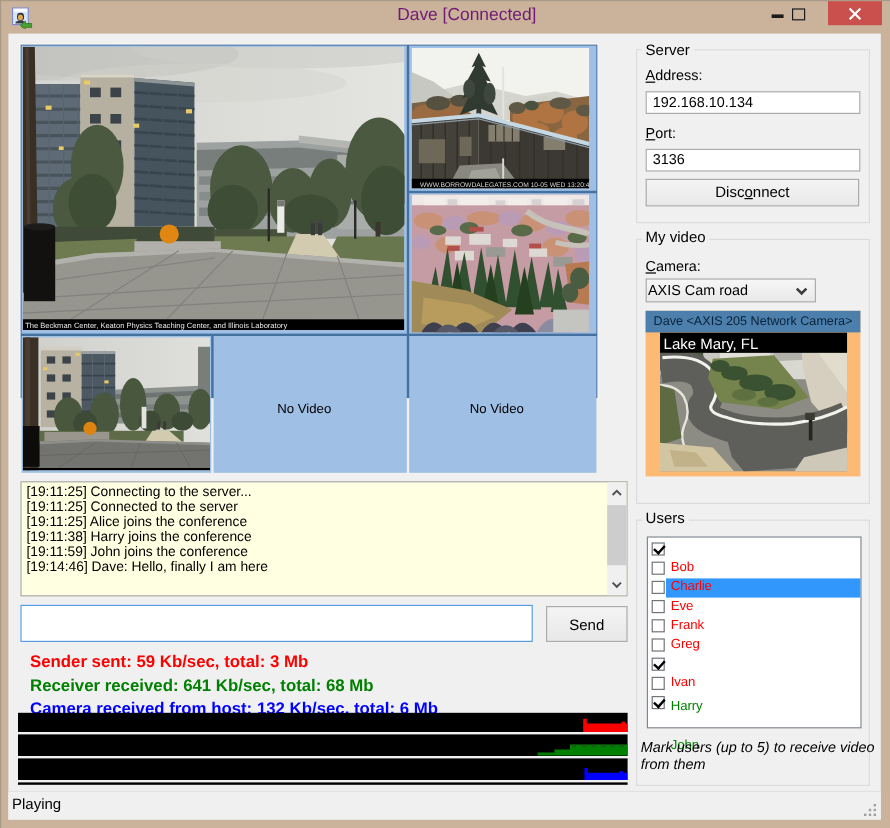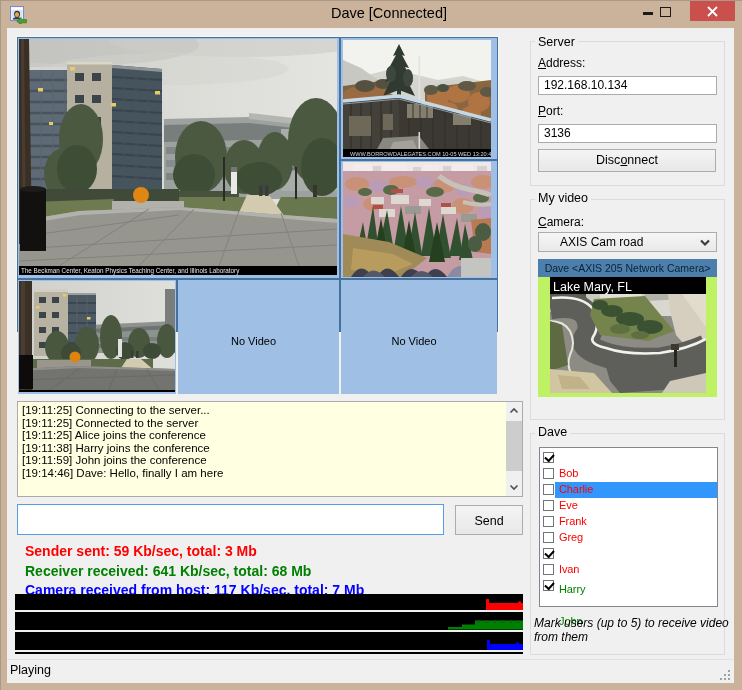--- a/index.html
+++ b/index.html
@@ -1,21 +1,21 @@
 <!DOCTYPE html>
 <html><head>
 <meta charset="utf-8">
 <style>
 * { margin:0; padding:0; box-sizing:border-box; }
 html,body { width:742px; height:690px; overflow:hidden; }
 body { font-family:"Liberation Sans", sans-serif; position:relative; background:#CBB39B; }
 .abs { position:absolute; }
 #frame { left:0; top:0; width:742px; height:690px; background:#CBB39B; box-shadow:inset 1px 1px 0 #A99A88; }
 #content { left:7px; top:28px; width:727px; height:655px; background:#F0F0F0; }
-#title { left:0; top:0; width:742px; height:28px; text-align:center; font-size:14.5px; color:#000000; line-height:26px;padding-left:36px; }
+#title { left:0; top:0; width:742px; height:28px; text-align:center; font-size:14.5px; color:#701a75; line-height:26px;padding-left:36px; }
 
 #minbtn { left:643px; top:12px; width:10px; height:3px; background:#1b1b1b; }
 #maxbtn { left:660px; top:7px; width:11px; height:10px; border:1.5px solid #1b1b1b; }
 #closebtn { left:690px; top:1px; width:45px; height:20px; background:#C9504C; }
 #closebtn svg { position:absolute; left:17px; top:5px; }
 
 #grid { left:17px; top:37px; width:481px; height:295px; background:#44719F; outline:1px solid #f8f6f2; }
 .cell { position:absolute; background:#9FBFE5; }
 .novid { font-size:11px; color:#000; text-align:center; padding-right:10px; }
 
@@ -36,22 +36,22 @@
 .group { border:1px solid #DCDCDC; }
 .glabel { position:absolute; background:#F0F0F0; font-size:12.5px; color:#000; padding:0 3px; }
 #gserver { left:530px; top:41px; width:195px; height:145px; }
 #gmyvideo { left:530px; top:199px; width:195px; height:221px; }
 #gusers { left:530px; top:433px; width:195px; height:222px; }
 .flabel { font-size:12px; color:#000; }
 .field { background:#fff; border:1px solid #ABABAB; font-size:12px; color:#000; line-height:17px; padding-left:5px; }
 #addr { left:538px; top:76px; width:179px; height:19px; }
 #port { left:538px; top:124px; width:179px; height:19px; }
 #disconnect { left:538px; top:149px; width:178px; height:23px; line-height:21px; }
-#combo { left:538px; top:232px; width:179px; height:20px; background:linear-gradient(#F6F6F6,#E9E9E9); border:1px solid #ACACAC; font-size:12px; line-height:18px; padding-left:21px; color:#000; }
-#preview { left:538px; top:259px; width:179px; height:138px; background:#bef264; }
+#combo { left:538px; top:232px; width:142px; height:20px; background:linear-gradient(#F6F6F6,#E9E9E9); border:1px solid #ACACAC; font-size:12px; line-height:18px; padding-left:1px; color:#000; }
+#preview { left:538px; top:259px; width:179px; height:138px; background:#fdba74; }
 #pvheader { position:absolute; left:0; top:0; width:179px; height:18px; background:#4C7FAC; color:#0A2239; font-size:10.5px; text-align:center; line-height:19px; white-space:nowrap; overflow:hidden; }
 
 #userlist { left:539px; top:447px; width:179px; height:160px; background:#fff; border:1px solid #82878F; }
 .uitem { position:absolute; left:0; width:177px; height:16px; font-size:11px; letter-spacing:-0.1px; }
 .uitem .cb { position:absolute; left:3px; top:1.5px; width:11px; height:11px; background:#fff; border:1px solid #70757B; }
 .uitem .cb.ck::after { content:""; position:absolute; left:1px; top:1px; width:7px; height:4px; border-left:2px solid #000; border-bottom:2px solid #000; transform:rotate(-48deg); }
 .uitem .nm { position:absolute; left:19px; top:1px; } .uitem .hl { position:absolute; left:15px; top:0; width:162px; height:16px; background:#3297FD; }
 .green { color:#008000;margin-top:36px; }
 .red { color:#FF0000; }
 #note { left:534px; top:617px; width:200px; font-size:12px; font-style:italic; color:#000000; line-height:13.5px; }
@@ -526,21 +526,21 @@
   <div id="logthumb" class="abs"></div>
   <svg class="sbarrow" style="top:80px" viewBox="0 0 10 10">
       <path d="M1.5 3.5 L5 7 L8.5 3.5" stroke="#505050" stroke-width="1.6" fill="none"></path>
     </svg>
 </div>
 <div id="input" class="abs"></div>
 <div id="send" class="abs btn">Send</div>
 
 <div id="stat1" class="abs stat">Sender sent: 59 Kb/sec, total: 3 Mb</div>
 <div id="stat2" class="abs stat">Receiver received: 641 Kb/sec, total: 68 Mb</div>
-<div id="stat3" class="abs stat">Camera received from host: 117 Kb/sec, total: 7 Mb</div>
+<div id="stat3" class="abs stat">Camera received from host: 132 Kb/sec, total: 6 Mb</div>
 
 <div class="bar abs" style="top:594px; height:16px;"></div>
 <div class="bar abs" style="top:611.5px; height:18px;"></div>
 <div class="bar abs" style="top:632px; height:18px;"></div>
 <div class="bar abs" style="top:652px; height:2px;"></div>
 
 <svg class="abs" style="left:15px; top:594px;" width="508" height="62" viewBox="0 0 508 62">
   <path d="M471 16 L471 5 L474 5 L474 9 L503 9 L503 7.5 L506 7.5 L506 9 L508 9 L508 16 Z" fill="#FF0000"></path>
   <path d="M433 35.5 L433 33 L447 33 L447 30.5 L460 30.5 L460 26.5 L508 26.5 L508 35.5 Z" fill="#008000"></path>
   <g fill="#1A5A1A">
@@ -614,21 +614,21 @@
     <rect x="124" y="72" width="3" height="18" fill="#26261F"></rect>
     <rect x="121" y="67" width="8" height="6" fill="#3A3A30"></rect>
 
     <rect x="0" y="0" width="156" height="17" fill="#000"></rect>
     <text x="3" y="13.5" font-size="12.5" fill="#fff" font-family="Liberation Sans">Lake Mary, FL</text>
   </svg>
   </div>
 </div>
 
 <div id="gusers" class="abs group"></div>
-<div class="glabel" style="left:535px; top:425px;">Dave</div>
+<div class="glabel" style="left:535px; top:425px;">Users</div>
 <div id="userlist" class="abs">
   <div class="uitem" style="top:2px;">
       <span class="cb ck"></span>
       <span class="nm green">Alice</span>
     </div>
   <div class="uitem" style="top:18px;">
       <span class="cb"></span>
       <span class="nm red">Bob</span>
     </div>
   <div class="uitem" style="top:34px;">

